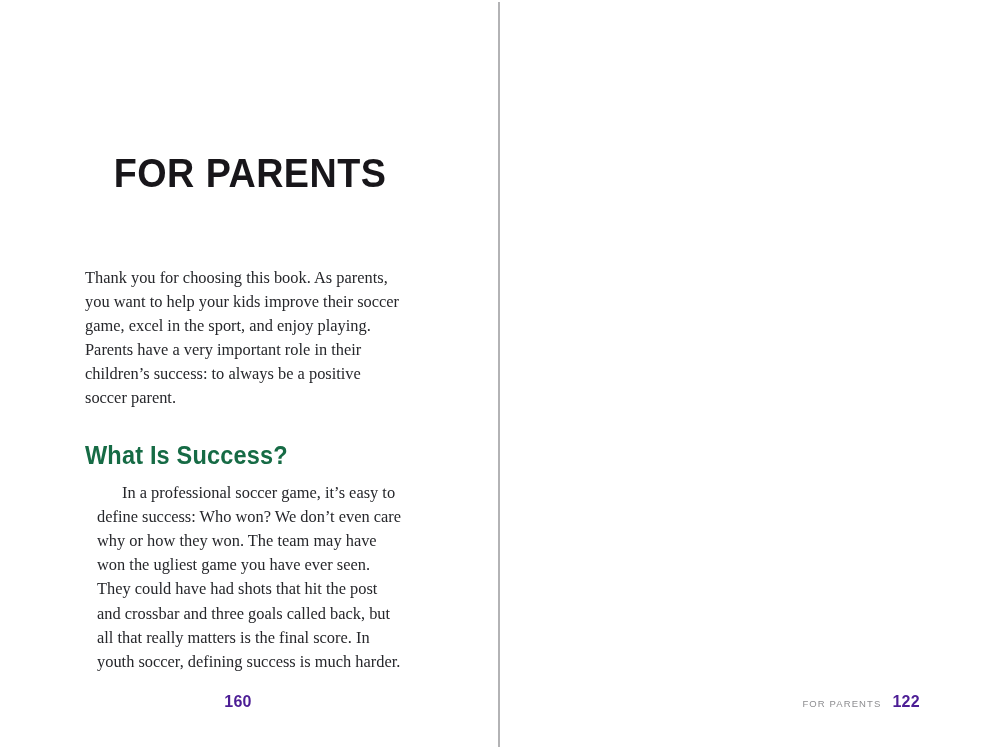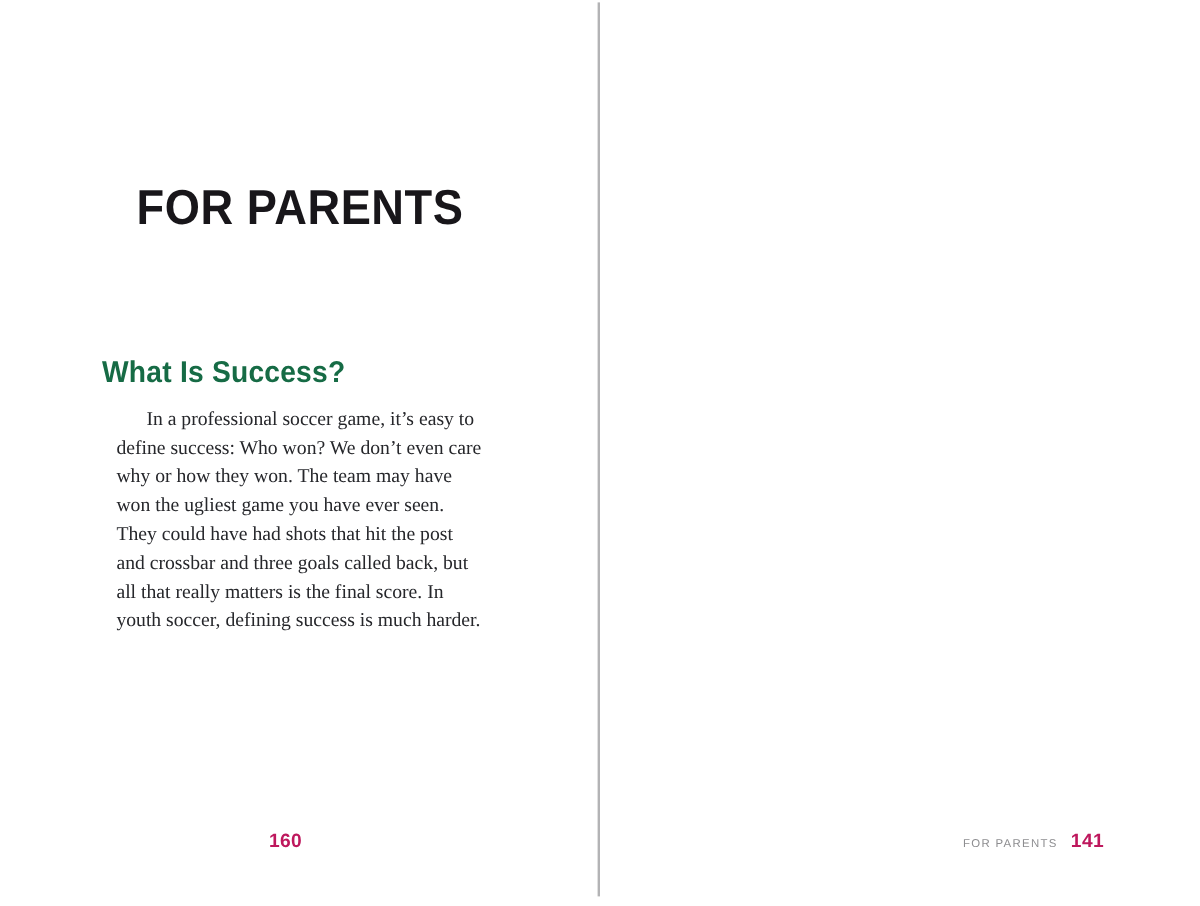--- a/index.html
+++ b/index.html
@@ -85,21 +85,21 @@
     transform-origin: left top;
   }
 
   
   .folio {
     position: absolute;
     bottom: 44px;
     font-family: "Liberation Sans Narrow", "Liberation Sans", sans-serif;
     font-weight: bold;
     font-size: 16px;
-    color: #be185d;
+    color: #4c1d95;
     letter-spacing: 0.3px;
   }
   .folio-left {
     left: 0;
     width: 476px;
     text-align: center;
   }
   .footer-right {
     position: absolute;
     bottom: 44px;
@@ -121,33 +121,34 @@
 <body>
 
 <div class="spread">
 
   <div class="page page-left">
 
     <h1 class="chapter-title">FOR PARENTS</h1>
 
     <div class="col-left">
 
+      <p class="body">Thank you for choosing this book. As parents, you want to help your kids improve their soccer game, excel in the sport, and enjoy playing. Parents have a very important role in their children’s success: to always be a positive soccer parent.</p>
 
       <h2 class="section-head">What Is Success?</h2>
 
       <p class="body indent">In a professional soccer game, it’s easy to define success: Who won? We don’t even care why or how they won. The team may have won the ugliest game you have ever seen. They could have had shots that hit the post and crossbar and three goals called back, but all that really matters is the final score. In youth soccer, defining success is much harder.</p>
 
     </div>
 
     <div class="folio folio-left">160</div>
   </div>
 
   <div class="page page-right">
 
     <div class="footer-right">
       <span class="running-head">FOR PARENTS</span>
-      <span class="folio" style="position:static;bottom:auto;right:auto;">141</span>
+      <span class="folio" style="position:static;bottom:auto;right:auto;">122</span>
     </div>
   </div>
 
 </div>
 
 <div class="gutter-rule"></div>
 
 </body></html>

